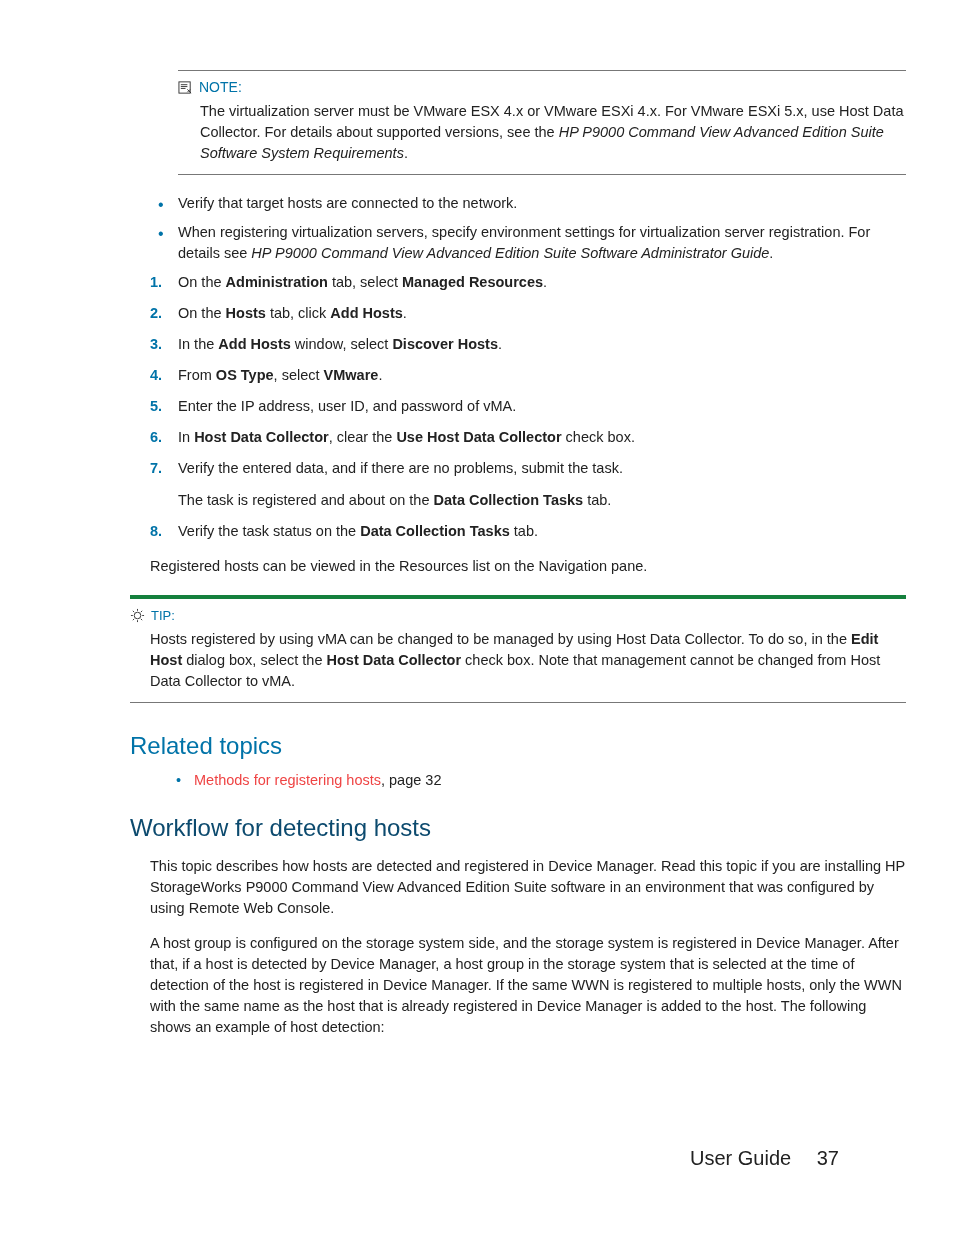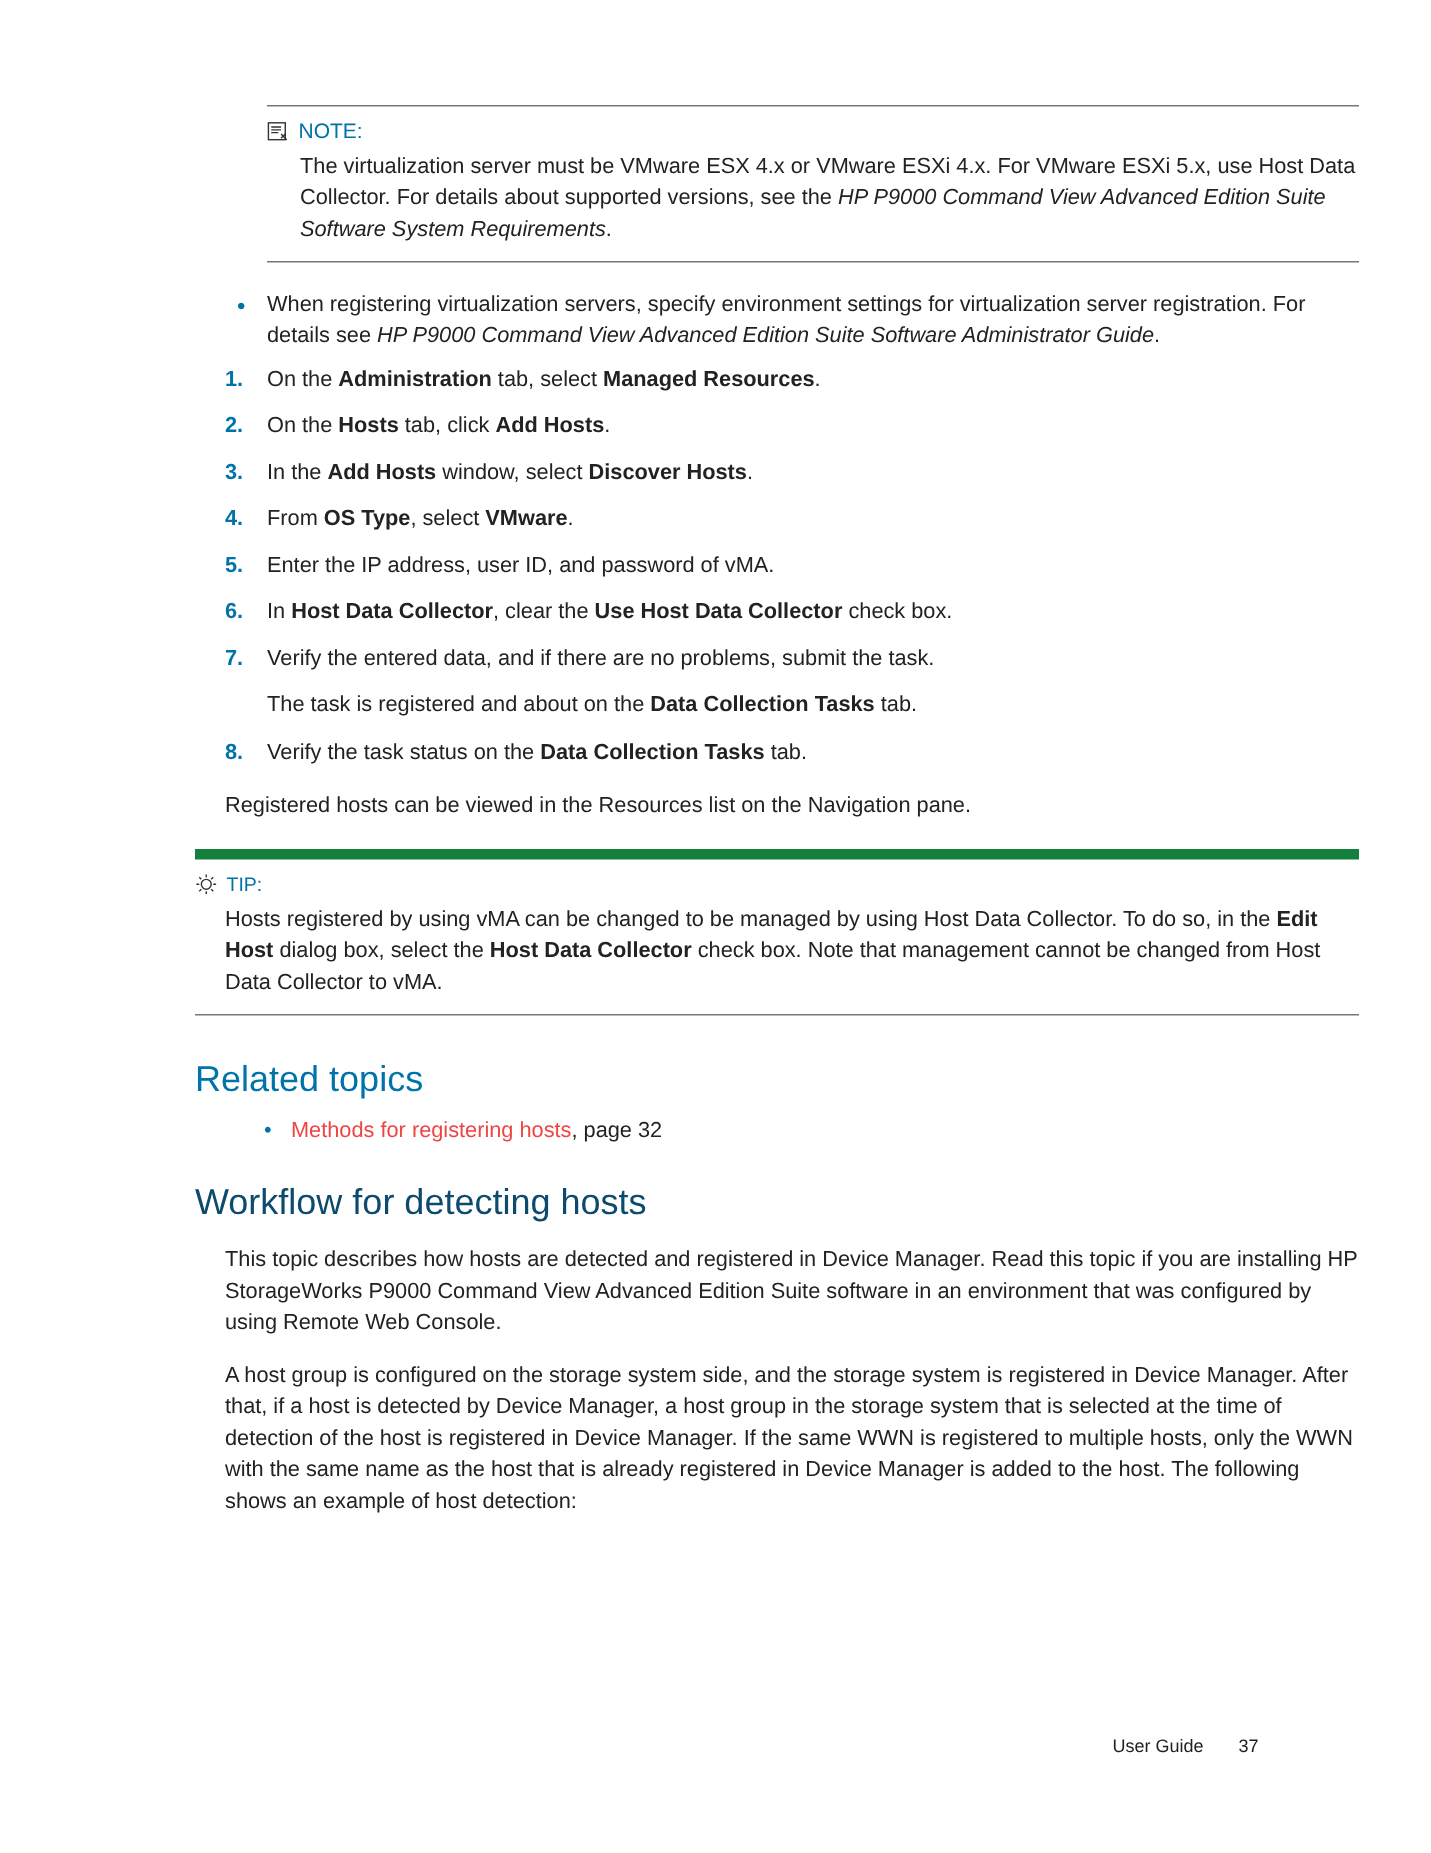--- a/index.html
+++ b/index.html
@@ -81,21 +81,21 @@
     color: #0073a8;
     font-weight: bold;
   }
   .step-subtext {
     margin-top: 10px;
   }
   .para {
     margin: 0 0 14px 20px;
   }
   .tip-box {
-    border-top: 7px solid #15803d;
+    border-top: 4px solid #15803d;
     border-bottom: 1px solid #777;
     padding: 8px 0 10px 0;
     margin: 18px 0 26px 0;
   }
   .tip-header {
     display: flex;
     align-items: center;
     gap: 6px;
     margin-bottom: 4px;
   }
@@ -134,21 +134,21 @@
     font-size: 24px;
     margin: 14px 0 10px 0;
   }
   .body-para {
     margin: 0 0 14px 20px;
   }
   .footer {
     position: absolute;
     bottom: 62px;
     right: 115px;
-    font-size: 12px;
+    font-size: 20px;
   }
   .footer-page {
     margin-left: 20px;
   }
 </style>
 </head>
 <body>
 
 <div class="page">
 
@@ -164,20 +164,21 @@
           </svg>
       </span>
       <span class="note-label">NOTE:</span>
     </div>
     <div class="note-body">
       <span>The virtualization server must be VMware ESX 4.x or VMware ESXi 4.x. For VMware ESXi 5.x, use Host Data Collector. For details about supported versions, see the </span><span class="italic">HP P9000 Command View Advanced Edition Suite Software System Requirements</span><span>.</span>
     </div>
   </div>
 
   <ul class="bullets">
+    <li><span>Verify that target hosts are connected to the network.</span></li>
     <li>
       <span>When registering virtualization servers, specify environment settings for virtualization server registration. For details see </span><span class="italic">HP P9000 Command View Advanced Edition Suite Software Administrator Guide</span><span>.</span>
     </li>
   </ul>
 
   <ol class="steps">
     <li><span>On the </span><span class="bold">Administration</span><span> tab, select </span><span class="bold">Managed Resources</span><span>.</span></li>
     <li><span>On the </span><span class="bold">Hosts</span><span> tab, click </span><span class="bold">Add Hosts</span><span>.</span></li>
     <li><span>In the </span><span class="bold">Add Hosts</span><span> window, select </span><span class="bold">Discover Hosts</span><span>.</span></li>
     <li><span>From </span><span class="bold">OS Type</span><span>, select </span><span class="bold">VMware</span><span>.</span></li>

